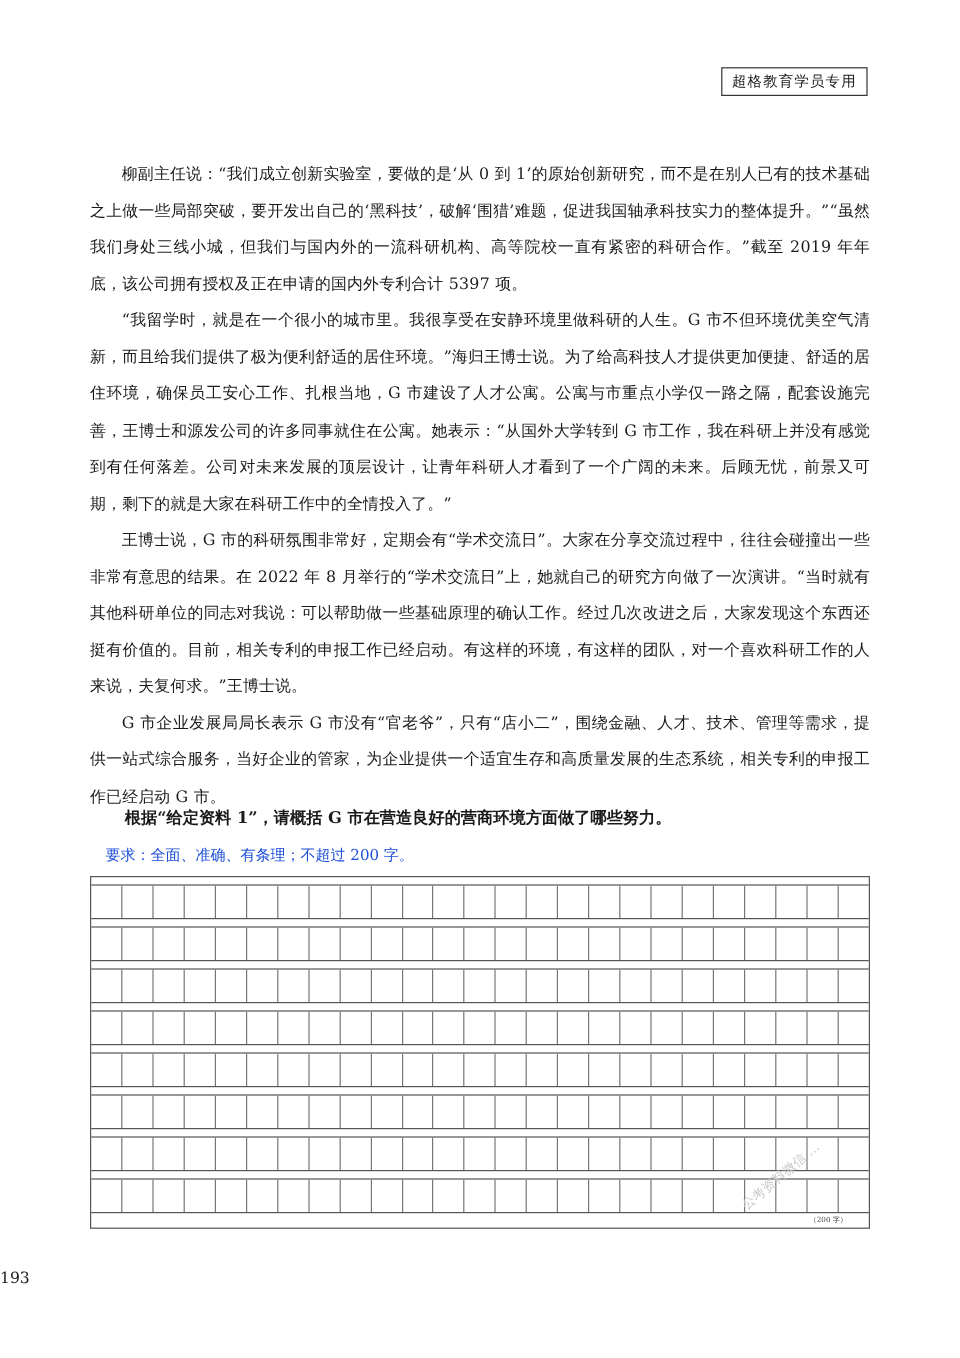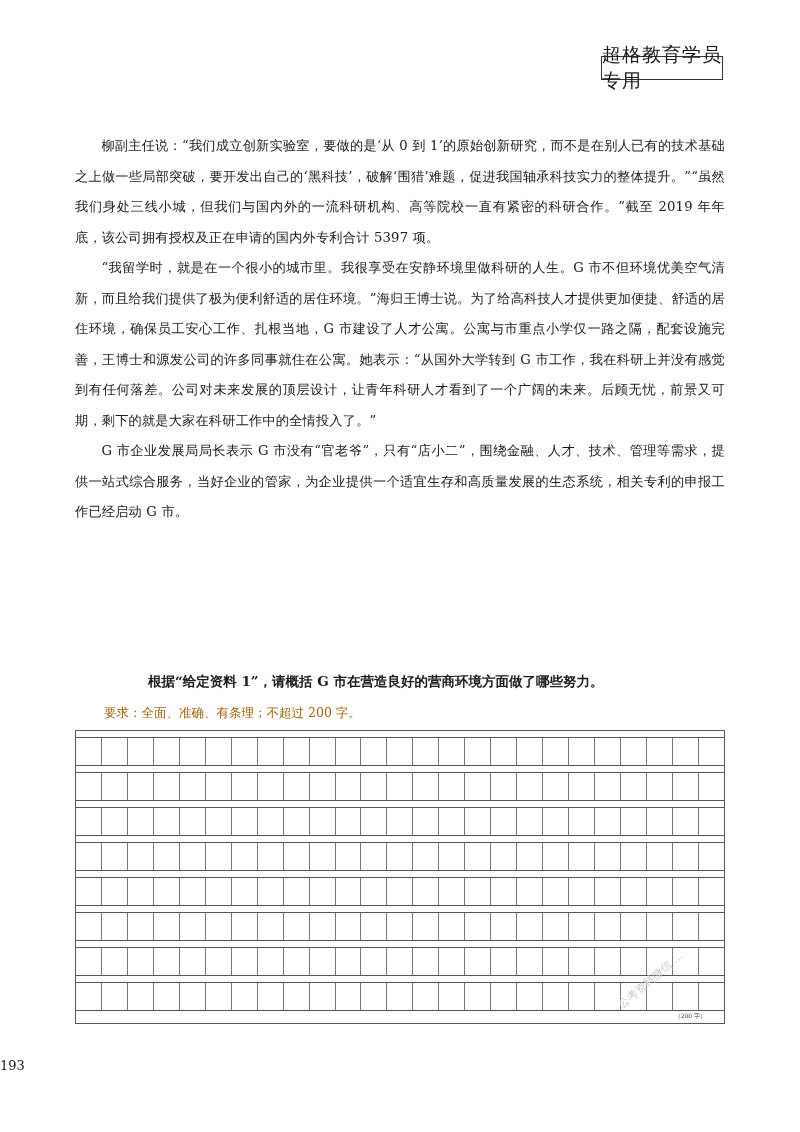--- a/index.html
+++ b/index.html
@@ -1,25 +1,25 @@
 <!DOCTYPE html>
 <html><head>
 <meta charset="utf-8">
 <style>
   html, body { margin: 0; padding: 0; background: #ffffff; }
   body { width: 800px; height: 1132px; position: relative; overflow: hidden;
          font-family: "DejaVu Serif", "Liberation Serif", serif; color: #1a1a1a; }
   .stamp { position: absolute; left: 601px; top: 56px; width: 122px; height: 24px;
-           border: 1.5px solid #333; box-sizing: border-box; font-size: 19px;
+           border: 1.5px solid #333; box-sizing: border-box; font-size: 12px;
            display: flex; align-items: center; justify-content: center; letter-spacing: 1px; }
   .content { position: absolute; left: 75px; top: 131px; width: 650px; }
   .para { margin: 0; font-size: 13.2px; line-height: 30.5px; text-align: justify; text-indent: 2em;
           letter-spacing: 0.2px; }
-  .question { position: absolute; left: 104px; top: 673px; font-size: 13.5px; font-weight: bold; margin-left: 44px; }
-  .requirement { position: absolute; left: 104px; top: 705px; font-size: 12.5px; color: #a16207; }
+  .question { position: absolute; left: 104px; top: 673px; font-size: 13.5px; font-weight: bold; }
+  .requirement { position: absolute; left: 88px; top: 705px; font-size: 12.5px; color: #1d4ed8; }
   .grid { position: absolute; left: 75px; top: 730px; width: 650px; border: 1.2px solid #555;
           box-sizing: border-box; }
   .spacer { height: 6px; border-bottom: 1.2px solid #555; }
   .row { display: flex; height: 27px; border-bottom: 1.2px solid #555; }
   .row:last-of-type { }
   .cell { flex: 1; border-right: 1.2px solid #777; }
   .cell:last-child { border-right: none; }
   .final-spacer { height: 12px; position: relative; }
   .word-count { position: absolute; right: 18px; top: 1px; font-size: 6px; color: #444; }
   .page-num { position: absolute; left: 0; width: 800px; top: 1058px; font-size: 13px; }
@@ -27,20 +27,21 @@
                transform-origin: left top; font-size: 11px; color: #c9c9c9; white-space: nowrap; }
 </style>
 </head>
 <body>
 
 <div class="stamp">超格教育学员专用</div>
 
 <div class="content">
   <p class="para">柳副主任说：“我们成立创新实验室，要做的是‘从 0 到 1’的原始创新研究，而不是在别人已有的技术基础之上做一些局部突破，要开发出自己的‘黑科技’，破解‘围猎’难题，促进我国轴承科技实力的整体提升。”“虽然我们身处三线小城，但我们与国内外的一流科研机构、高等院校一直有紧密的科研合作。”截至 2019 年年底，该公司拥有授权及正在申请的国内外专利合计 5397 项。</p>
   <p class="para">“我留学时，就是在一个很小的城市里。我很享受在安静环境里做科研的人生。G 市不但环境优美空气清新，而且给我们提供了极为便利舒适的居住环境。”海归王博士说。为了给高科技人才提供更加便捷、舒适的居住环境，确保员工安心工作、扎根当地，G 市建设了人才公寓。公寓与市重点小学仅一路之隔，配套设施完善，王博士和源发公司的许多同事就住在公寓。她表示：“从国外大学转到 G 市工作，我在科研上并没有感觉到有任何落差。公司对未来发展的顶层设计，让青年科研人才看到了一个广阔的未来。后顾无忧，前景又可期，剩下的就是大家在科研工作中的全情投入了。”</p>
+  <p class="para">王博士说，G 市的科研氛围非常好，定期会有“学术交流日”。大家在分享交流过程中，往往会碰撞出一些非常有意思的结果。在 2022 年 8 月举行的“学术交流日”上，她就自己的研究方向做了一次演讲。“当时就有其他科研单位的同志对我说：可以帮助做一些基础原理的确认工作。经过几次改进之后，大家发现这个东西还挺有价值的。目前，相关专利的申报工作已经启动。有这样的环境，有这样的团队，对一个喜欢科研工作的人来说，夫复何求。”王博士说。</p>
   <p class="para">G 市企业发展局局长表示 G 市没有“官老爷”，只有“店小二”，围绕金融、人才、技术、管理等需求，提供一站式综合服务，当好企业的管家，为企业提供一个适宜生存和高质量发展的生态系统，相关专利的申报工作已经启动 G 市。</p>
 </div>
 
 <div class="question">根据“给定资料 1”，请概括 G 市在营造良好的营商环境方面做了哪些努力。</div>
 <div class="requirement">要求：全面、准确、有条理；不超过 200 字。</div>
 
 <div class="grid" id="answer-grid">
 <div class="spacer"></div>
     <div class="row">
       <div class="cell"></div>

